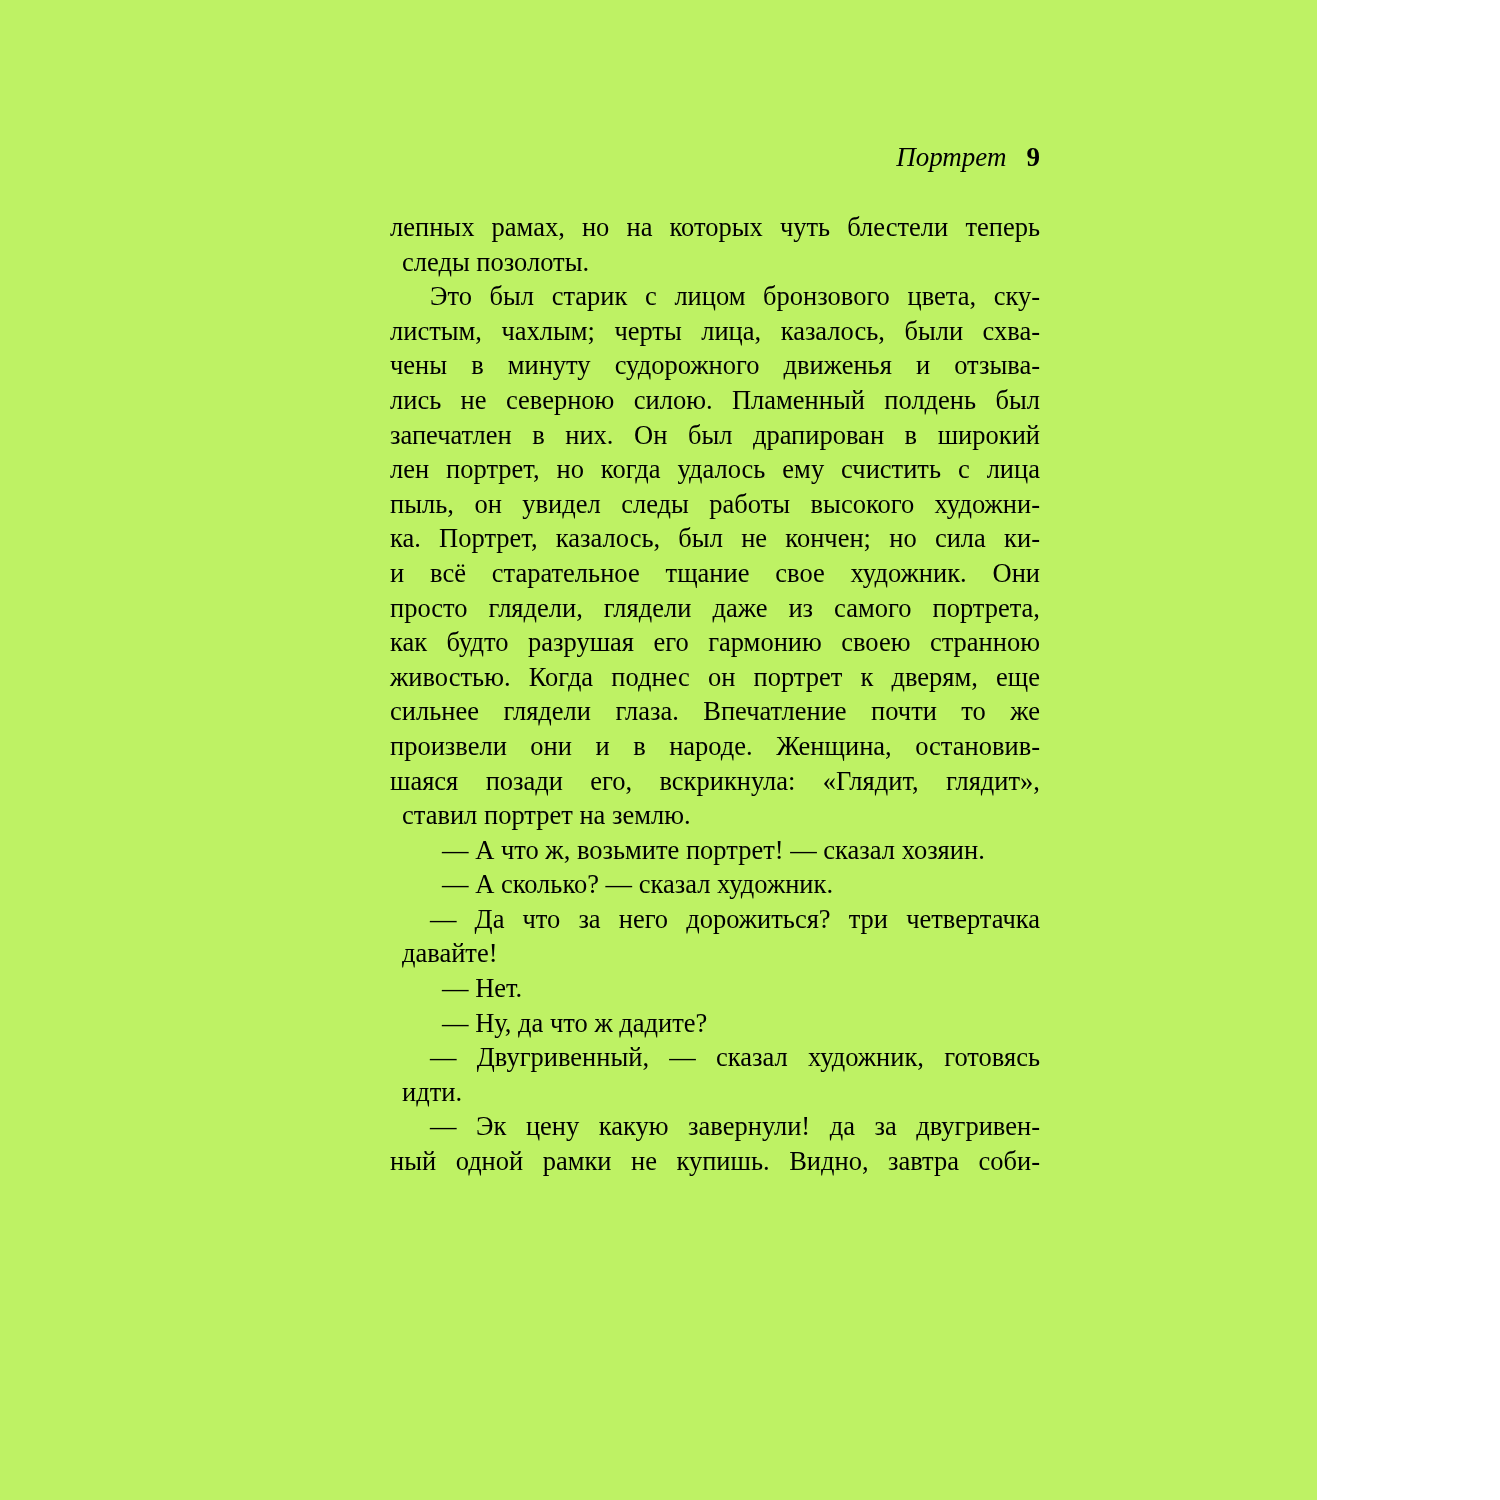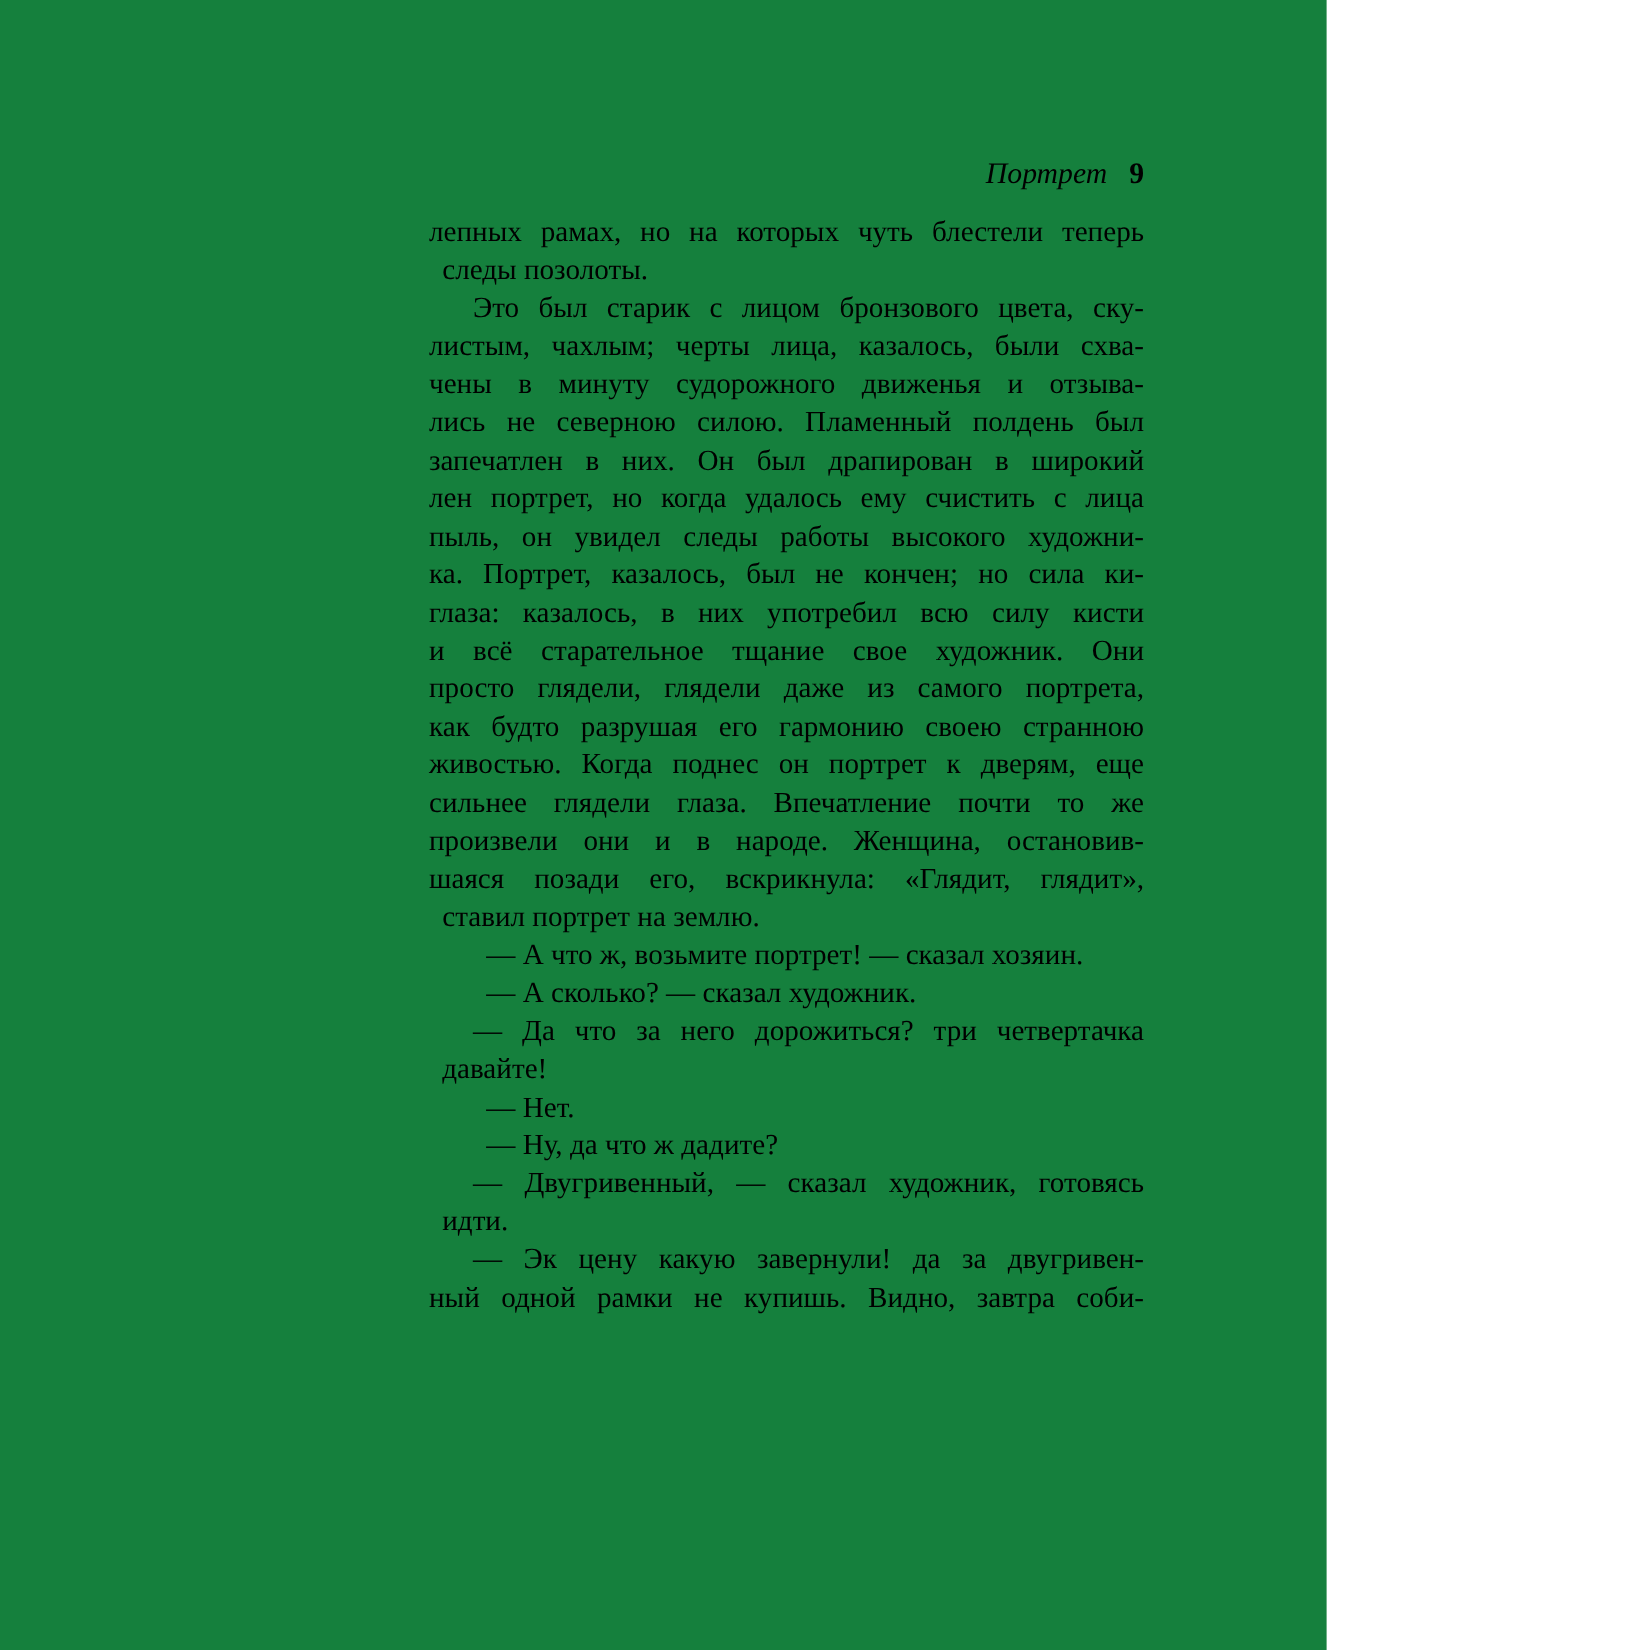--- a/index.html
+++ b/index.html
@@ -4,45 +4,46 @@
 <style>
   html, body {
     margin: 0;
     padding: 0;
     background: #ffffff;
     font-family: "Liberation Serif", serif;
     color: #000000;
   }
   .book-page {
     position: relative;
-    width: 1206px;
+    width: 1304px;
     height: 1500px;
-    background: #15803d;
+    background: #bef264;
     overflow: hidden;
+    padding-left: 13px;
   }
   .running-head {
     position: absolute;
     top: 141px;
     left: 390px;
     width: 650px;
     text-align: right;
     font-size: 27px;
     line-height: 32px;
     white-space: nowrap;
   }
   .running-title {
     font-style: italic;
     margin-right: 20px;
   }
   .page-number {
     font-weight: bold;
   }
   .text-block {
     position: absolute;
-    top: 193px;
+    top: 210px;
     left: 390px;
     width: 650px;
     font-size: 26.5px;
     line-height: 34.6px;
   }
   .paragraph {
     margin: 0;
     padding: 0;
   }
   .line {
@@ -71,21 +72,20 @@
       </div>
       <div class="paragraph">
         <div class="line indent">Это был старик с лицом бронзового цвета, ску-</div>
         <div class="line">листым, чахлым; черты лица, казалось, были схва-</div>
         <div class="line">чены в минуту судорожного движенья и отзыва-</div>
         <div class="line">лись не северною силою. Пламенный полдень был</div>
         <div class="line">запечатлен в них. Он был драпирован в широкий</div>
         <div class="line">лен портрет, но когда удалось ему счистить с лица</div>
         <div class="line">пыль, он увидел следы работы высокого художни-</div>
         <div class="line">ка. Портрет, казалось, был не кончен; но сила ки-</div>
-        <div class="line">глаза: казалось, в них употребил всю силу кисти</div>
         <div class="line">и всё старательное тщание свое художник. Они</div>
         <div class="line">просто глядели, глядели даже из самого портрета,</div>
         <div class="line">как будто разрушая его гармонию своею странною</div>
         <div class="line">живостью. Когда поднес он портрет к дверям, еще</div>
         <div class="line">сильнее глядели глаза. Впечатление почти то же</div>
         <div class="line">произвели они и в народе. Женщина, остановив-</div>
         <div class="line">шаяся позади его, вскрикнула: «Глядит, глядит»,</div>
         <div class="line lastline">ставил портрет на землю.</div>
       </div>
       <div class="paragraph">

